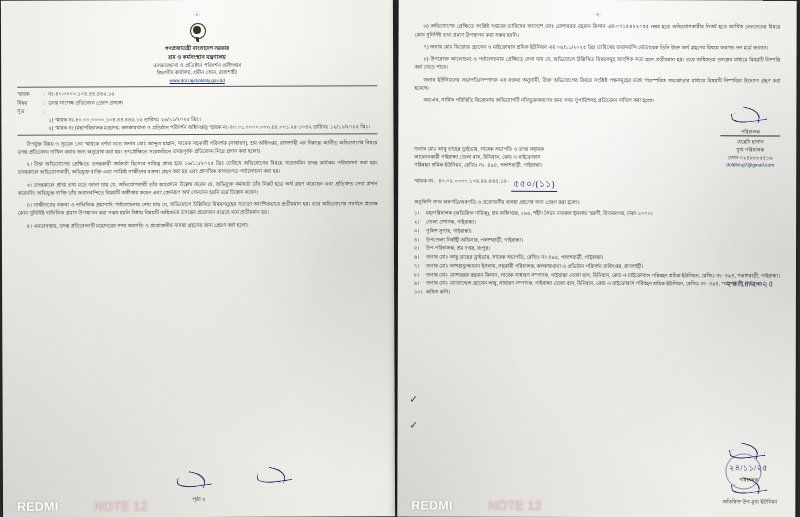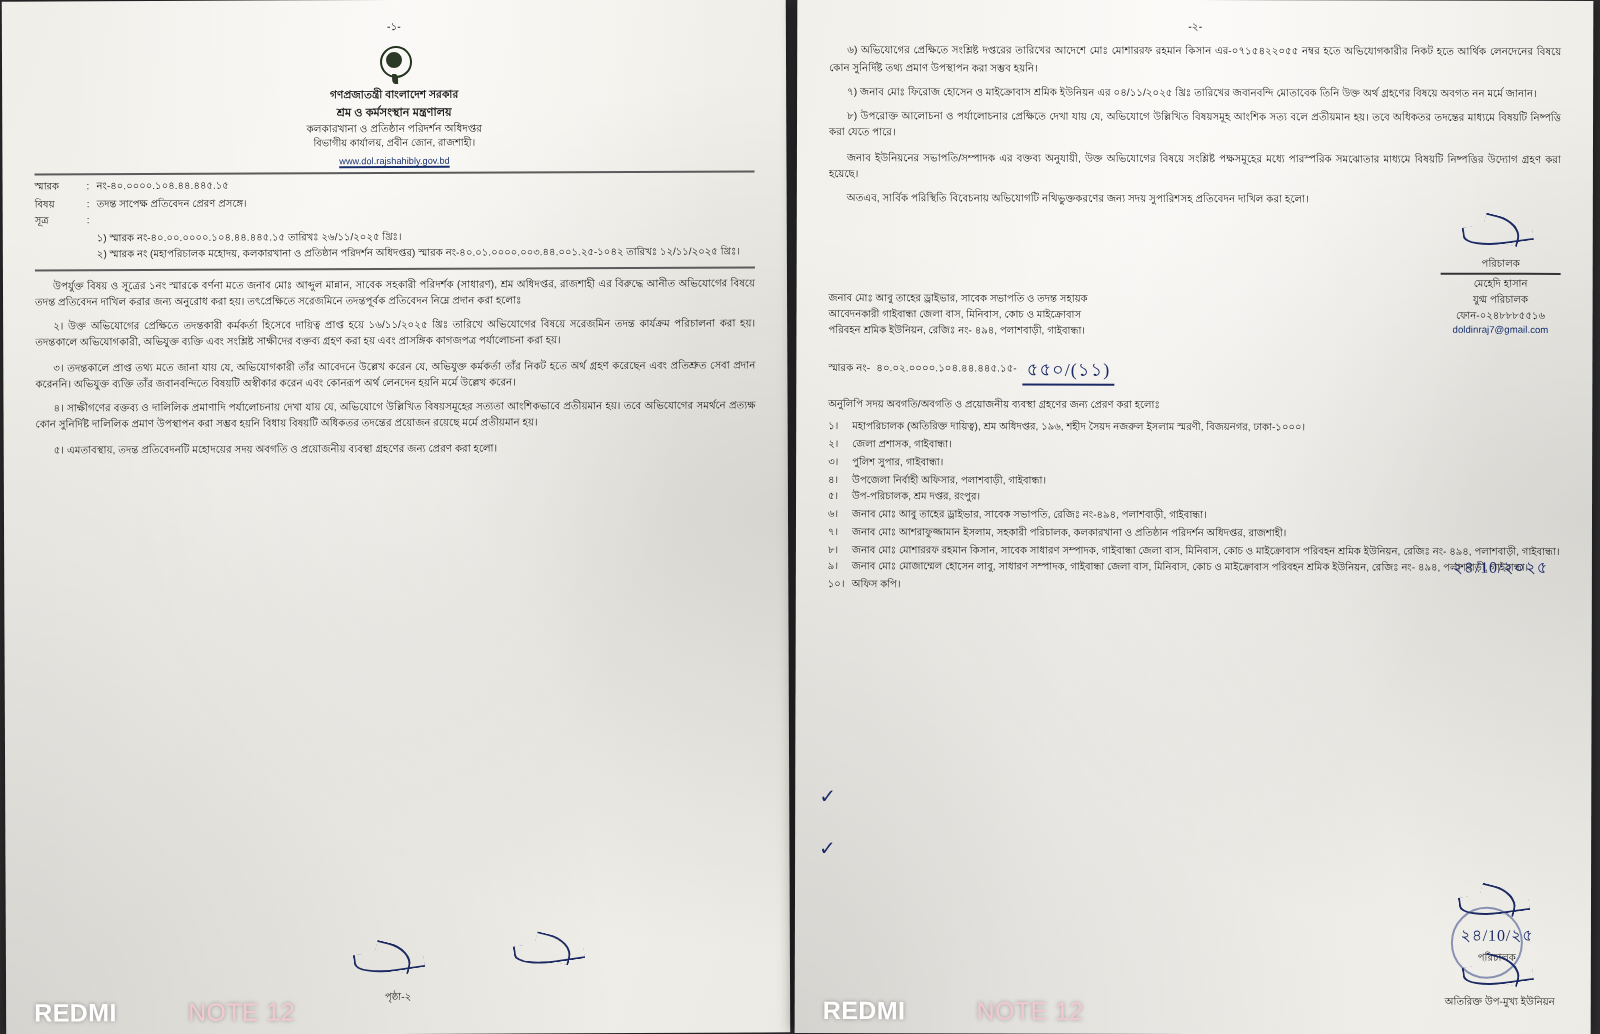--- a/index.html
+++ b/index.html
@@ -143,21 +143,21 @@
   }
   .email{
     font-family:"Liberation Sans", sans-serif;
     font-size:4.8px;
     color:#15306e;
   }
   .memo-no{
     margin-top:8px;
     font-size:5.1px;
     display:flex;
-    align-items:center;
+    align-items:flex-start;
     gap:3px;
   }
   .hand-big{
     font-family:"Liberation Serif", serif;
     color:#1b2a66;
     font-size:9px;
     letter-spacing:.5px;
     border-bottom:1px solid #1b2a66;
     padding:0 2px;
   }
@@ -352,21 +352,21 @@
             <span class="n">১০।</span>
             <span class="t">অফিস কপি।</span>
           </div>
       </div>
 
       <div class="tick" style="left:12px;top:392px;font-size:10px;">✓</div>
       <div class="tick" style="left:12px;top:418px;font-size:10px;">✓</div>
 
       <div style="position:absolute;right:24px;bottom:34px;text-align:center;">
         <div><span class="sign-scribble"></span></div>
-        <div class="hand-date">২৪/10/২৫</div>
+        <div class="hand-date">২৪/১১/২৫</div>
         <div style="font-size:5px;">পরিচালক</div>
       </div>
 
       <div style="position:absolute;right:18px;bottom:12px;text-align:center;font-size:5px;">
         <div><span class="sign-scribble"></span></div>
         <div>অতিরিক্ত উপ-মুখ্য ইউনিয়ন</div>
       </div>
 
       <div class="round-seal"></div>
     </div>

